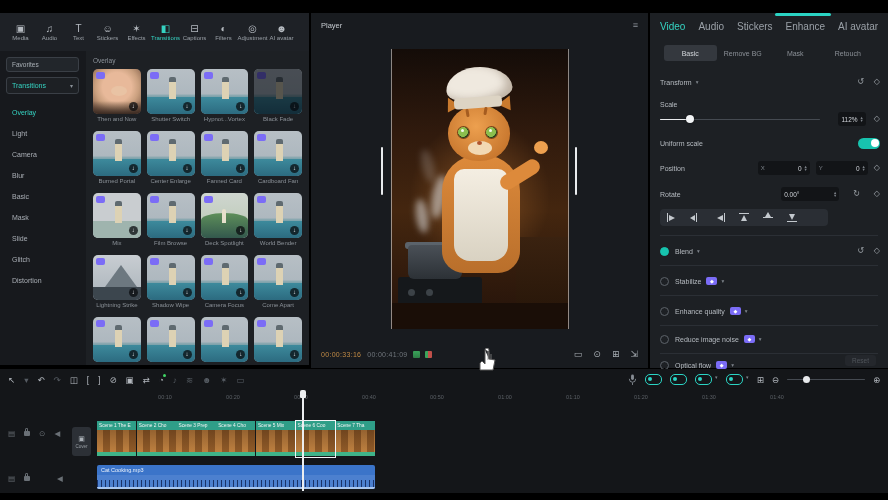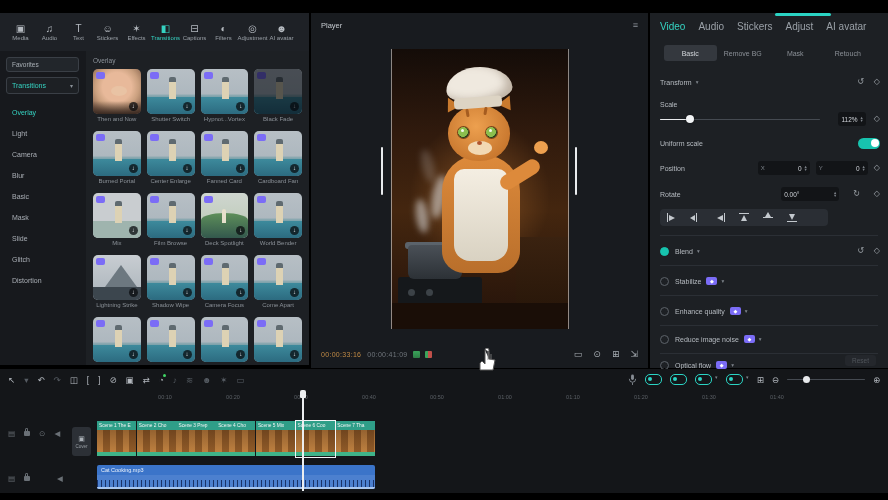--- a/index.html
+++ b/index.html
@@ -553,21 +553,21 @@
 <div class="col-right">
   <div class="insp-ind"></div>
   <div class="insp-tabs">
 
       <div class="insp-tab active"><span>Video</span></div>
 
       <div class="insp-tab"><span>Audio</span></div>
 
       <div class="insp-tab"><span>Stickers</span></div>
 
-      <div class="insp-tab"><span>Adjust</span></div>
+      <div class="insp-tab"><span>Enhance</span></div>
 
       <div class="insp-tab"><span>AI avatar</span></div>
 
   </div>
   <div class="insp-subtabs">
 
       <div class="insp-subtab active">
         <span>Basic</span>
       </div>
 

